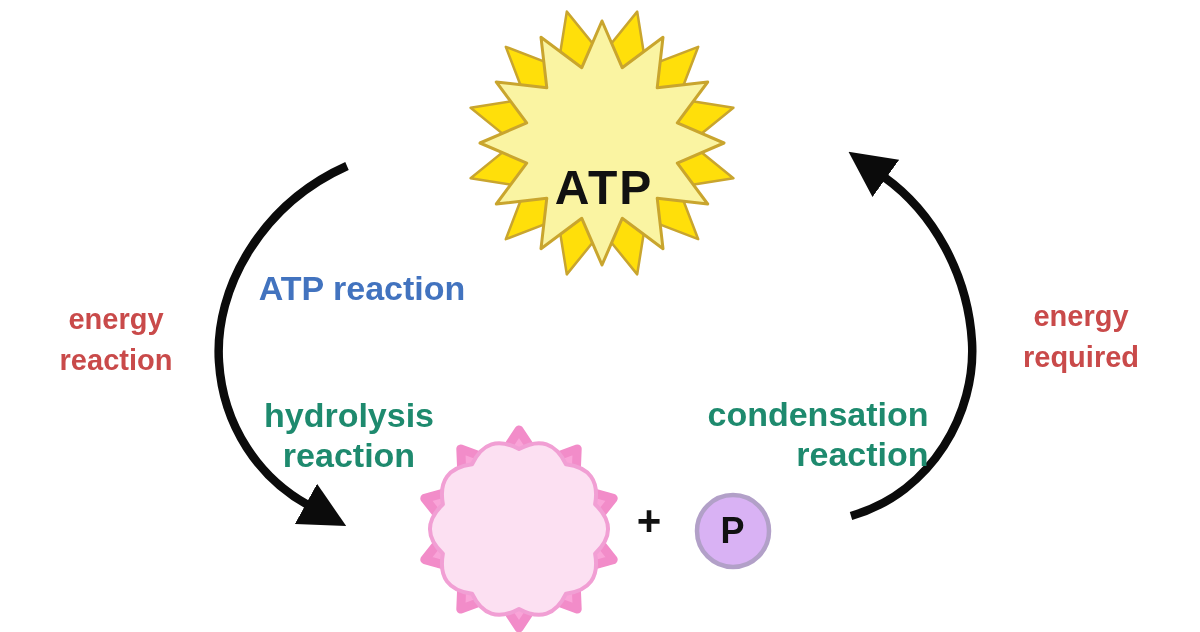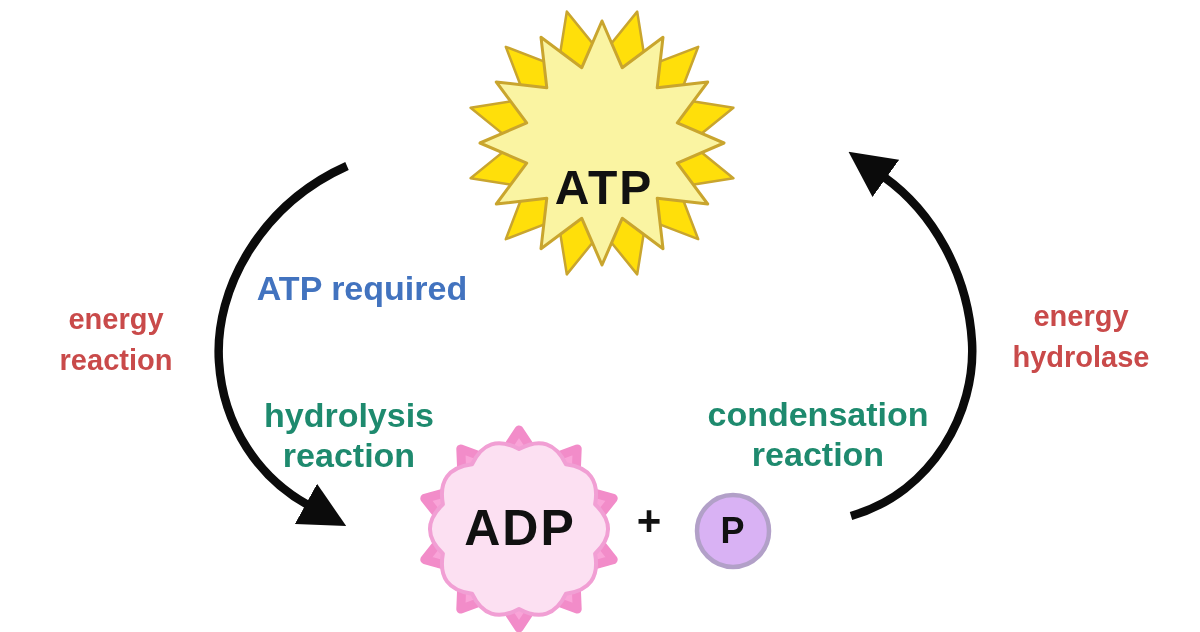--- a/index.html
+++ b/index.html
@@ -48,42 +48,41 @@
     <path id="rightArrow" class="arrow" marker-end="url(#ah)" d="M 851 516 C 933 492, 976 412, 972 342 C 968 274, 933 212, 884 177"></path>
     <polygon id="starBack" class="star-back" points="637.2,11.6 646.0,66.8 698.2,46.8 678.2,99.0 733.4,107.8 690.0,143.0 733.4,178.2 678.2,187.0 698.2,239.2 646.0,219.2 637.2,274.4 602.0,231.0 566.8,274.4 558.0,219.2 505.8,239.2 525.8,187.0 470.6,178.2 514.0,143.0 470.6,107.8 525.8,99.0 505.8,46.8 558.0,66.8 566.8,11.6 602.0,55.0"></polygon>
     <polygon id="starFront" class="star-front" points="602.0,21.0 622.2,67.7 663.0,37.3 657.2,87.8 707.7,82.0 677.3,122.8 724.0,143.0 677.3,163.2 707.7,204.0 657.2,198.2 663.0,248.7 622.2,218.3 602.0,265.0 581.8,218.3 541.0,248.7 546.8,198.2 496.3,204.0 526.7,163.2 480.0,143.0 526.7,122.8 496.3,82.0 546.8,87.8 541.0,37.3 581.8,67.7"></polygon>
     <polygon id="flowerBack" class="flower-back" points="519.0,430.0 540.6,462.4 577.2,448.9 575.6,487.9 613.2,498.4 589.0,529.0 613.2,559.6 575.6,570.1 577.2,609.1 540.6,595.6 519.0,628.0 497.4,595.6 460.8,609.1 462.4,570.1 424.8,559.6 449.0,529.0 424.8,498.4 462.4,487.9 460.8,448.9 497.4,462.4"></polygon>
     <path id="flowerFront" class="flower-front" d="M519.0 449.0 Q550.5 432.0 566.0 464.3 Q601.5 469.0 595.1 504.3 Q621.0 529.0 595.1 553.7 Q601.5 589.0 566.0 593.7 Q550.5 626.0 519.0 609.0 Q487.5 626.0 472.0 593.7 Q436.5 589.0 442.9 553.7 Q417.0 529.0 442.9 504.3 Q436.5 469.0 472.0 464.3 Q487.5 432.0 519.0 449.0 Z"></path>
     <circle class="p-circle" cx="733" cy="531" r="36"></circle>
   </svg>
 
   <div class="lbl atp-label" style="left:604px;top:163px;margin-top:24px;">ATP</div>
 
-  <div class="lbl adp-label" style="left:520px;top:528px;">ADP</div>
 
   <div class="lbl plus-sign" style="left:649px;top:521px;">+</div>
 
   <div class="lbl p-label" style="left:733px;top:531px;">P</div>
 
   <div class="lbl energy" style="left:116px;top:340px;">
     <div>energy</div>
     <div>reaction</div>
   </div>
 
-  <div class="lbl enzyme" style="left:362px;top:288px;">ATP required</div>
+  <div class="lbl enzyme" style="left:362px;top:288px;">ATP reaction</div>
 
   <div class="lbl reaction" style="left:349px;top:404px;">
     <div>hydrolysis</div>
     <div>reaction</div>
   </div>
 
 
-  <div class="lbl reaction" style="left:818px;top:403px;">
+  <div class="lbl reaction" style="left:818px;top:403px;text-align:right;">
     <div>condensation</div>
     <div>reaction</div>
   </div>
 
   <div class="lbl energy" style="left:1081px;top:337px;">
     <div>energy</div>
-    <div>hydrolase</div>
+    <div>required</div>
   </div>
 
 </div>
 
 </body></html>

